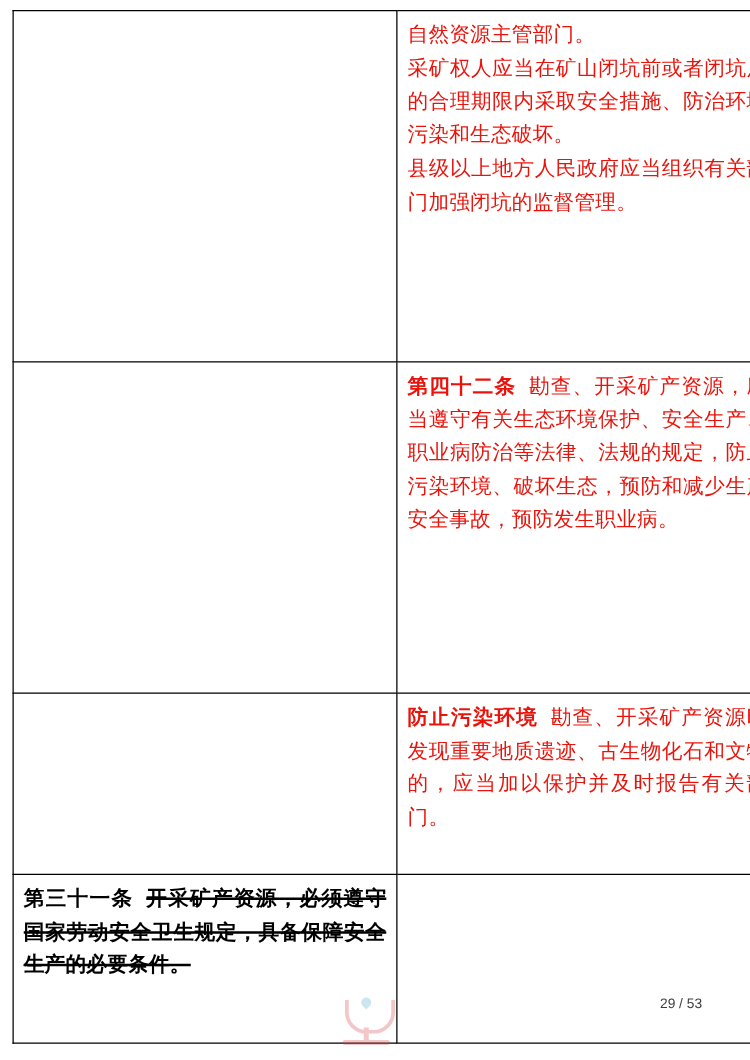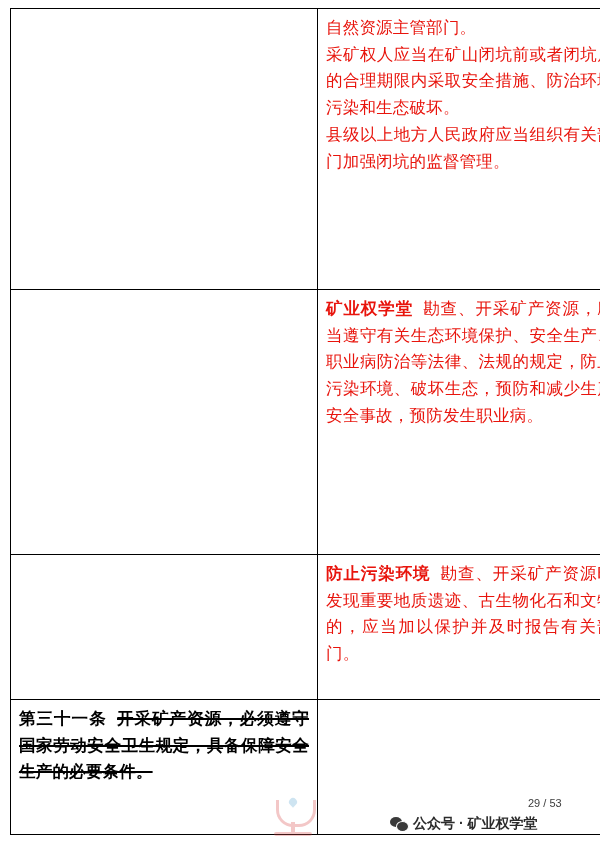--- a/index.html
+++ b/index.html
@@ -169,21 +169,21 @@
           <p class="para red">采矿权人应当在矿山闭坑前或者闭坑后的合理期限内采取安全措施、防治环境污染和生态破坏。</p>
           <p class="para red">县级以上地方人民政府应当组织有关部门加强闭坑的监督管理。</p>
         </td>
       </tr>
 
       <tr class="r2">
         <td class="col-left">
           <p class="para black"></p>
         </td>
         <td class="col-right">
-          <p class="para red"><span class="bold">矿业权学堂</span>&nbsp;&nbsp;<span>勘查、开采矿产资源，应当遵守有关生态环境保护、安全生产、职业病防治等法律、法规的规定，防止污染环境、破坏生态，预防和减少生产安全事故，预防发生职业病。</span></p>
+          <p class="para red"><span class="bold">第四十二条</span>&nbsp;&nbsp;<span>勘查、开采矿产资源，应当遵守有关生态环境保护、安全生产、职业病防治等法律、法规的规定，防止污染环境、破坏生态，预防和减少生产安全事故，预防发生职业病。</span></p>
         </td>
       </tr>
 
       <tr class="r3">
         <td class="col-left">
           <p class="para black"></p>
         </td>
         <td class="col-right">
           <p class="para red"><span class="bold">防止污染环境</span>&nbsp;&nbsp;<span>勘查、开采矿产资源时发现重要地质遗迹、古生物化石和文物的，应当加以保护并及时报告有关部门。</span></p>
         </td>
@@ -200,23 +200,16 @@
     </tbody>
   </table>
 
   <div class="wm-logo">
     <div class="drop"></div>
     <div class="cup"></div>
     <div class="stem"></div>
     <div class="base"></div>
   </div>
 
-  <div class="account-line">
-    <span class="wechat-icon">
-      <span class="b1"></span>
-        <span class="b2"></span>
-    </span>
-    <span>公众号 · 矿业权学堂</span>
-  </div>
 
   <div class="page-num">29 / 53</div>
 
 </div>
 
 </body></html>

